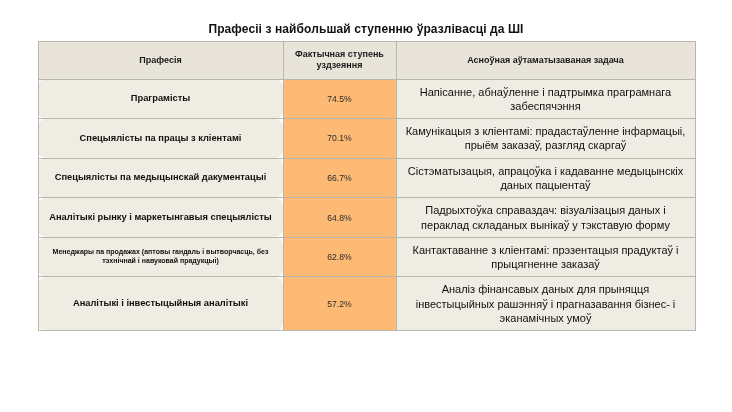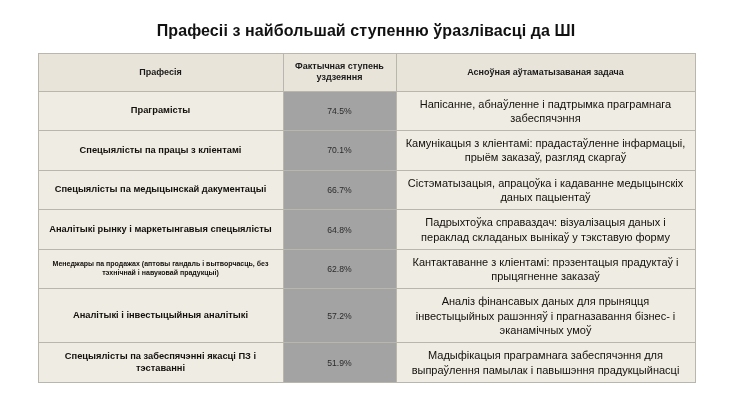--- a/index.html
+++ b/index.html
@@ -15,29 +15,29 @@
     overflow: hidden;
   }
   .page {
     width: 732px;
     height: 412px;
     position: relative;
     box-sizing: border-box;
   }
   .title {
     text-align: center;
-    font-size: 16px;
+    font-size: 12px;
     font-weight: bold;
     color: #111111;
     padding-top: 22px;
     padding-bottom: 1px;
     letter-spacing: 0.1px;
   }
   .table-wrap {
-    margin: 12px auto;
+    margin: 4px auto;
     width: 657px;
   }
   table.main {
     border-collapse: collapse;
     width: 657px;
     table-layout: fixed;
     background: #ffffff;
   }
   table.main th, table.main td {
     border: 1px solid #b9b6ad;
@@ -57,28 +57,29 @@
   col.c-task { width: 299px; }
 
   td.prof {
     background: #efece3;
     font-size: 9.3px;
     font-weight: bold;
     text-align: center;
     padding: 6px 6px;
     line-height: 1.25;
     color: #12100c;
+    border-radius: 8px;
   }
   td.prof.small {
     font-size: 7px;
     font-weight: bold;
     line-height: 1.25;
   }
   td.val {
-    background: #a3a3a3;
+    background: #fdba74;
     font-size: 8.6px;
     text-align: center;
     color: #2b2b2b;
     padding: 4px 2px;
   }
   td.task {
     background: #efece3;
     font-size: 11px;
     text-align: center;
     padding: 5px 7px;
@@ -131,22 +132,17 @@
           <tr>
             <td class="prof small">Менеджары па продажах (аптовы гандаль і вытворчасць, без тэхнічнай і навуковай прадукцыі)</td>
             <td class="val">62.8%</td>
             <td class="task">Кантактаванне з кліентамі: прэзентацыя прадуктаў і прыцягненне заказаў</td>
           </tr>
           <tr>
             <td class="prof">Аналітыкі і інвестыцыйныя аналітыкі</td>
             <td class="val">57.2%</td>
             <td class="task">Аналіз фінансавых даных для прыняцця інвестыцыйных рашэнняў і прагназавання бізнес- і эканамічных умоў</td>
           </tr>
-          <tr>
-            <td class="prof">Спецыялісты па забеспячэнні якасці ПЗ і тэставанні</td>
-            <td class="val">51.9%</td>
-            <td class="task">Мадыфікацыя праграмнага забеспячэння для выпраўлення памылак і павышэння прадукцыйнасці</td>
-          </tr>
         </tbody>
     </table>
   </div>
 
 </div>
 
 </body></html>

